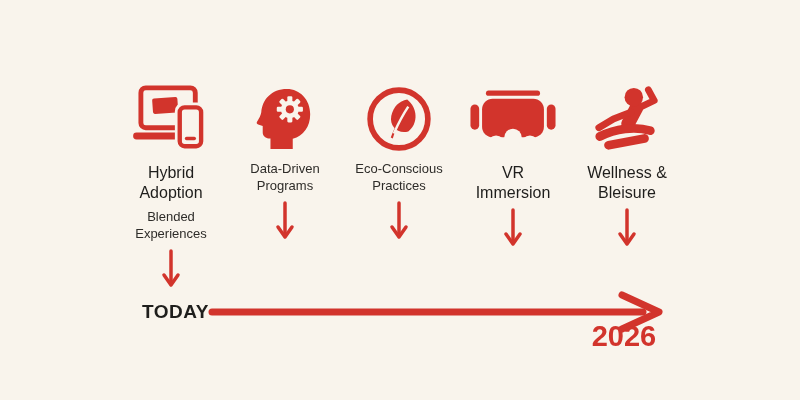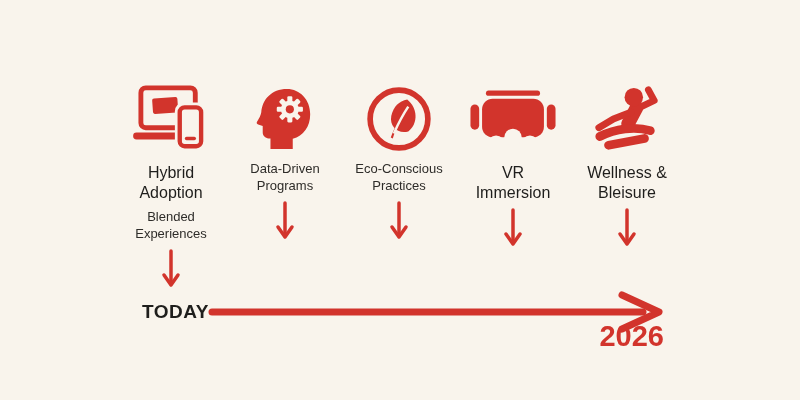--- a/index.html
+++ b/index.html
@@ -92,21 +92,21 @@
     stroke-width: 7;
     fill: none;
     stroke-linecap: round;
     stroke-linejoin: round;
   }
   .timeline-end {
     position: absolute;
     left: 584px;
     top: 320px;
     width: 80px;
-    text-align: right;
+    text-align: center;
     font-size: 29px;
     font-weight: bold;
     color: var(--accent);
   }
 </style>
 </head>
 <body>
 
 <div class="stage">
 

